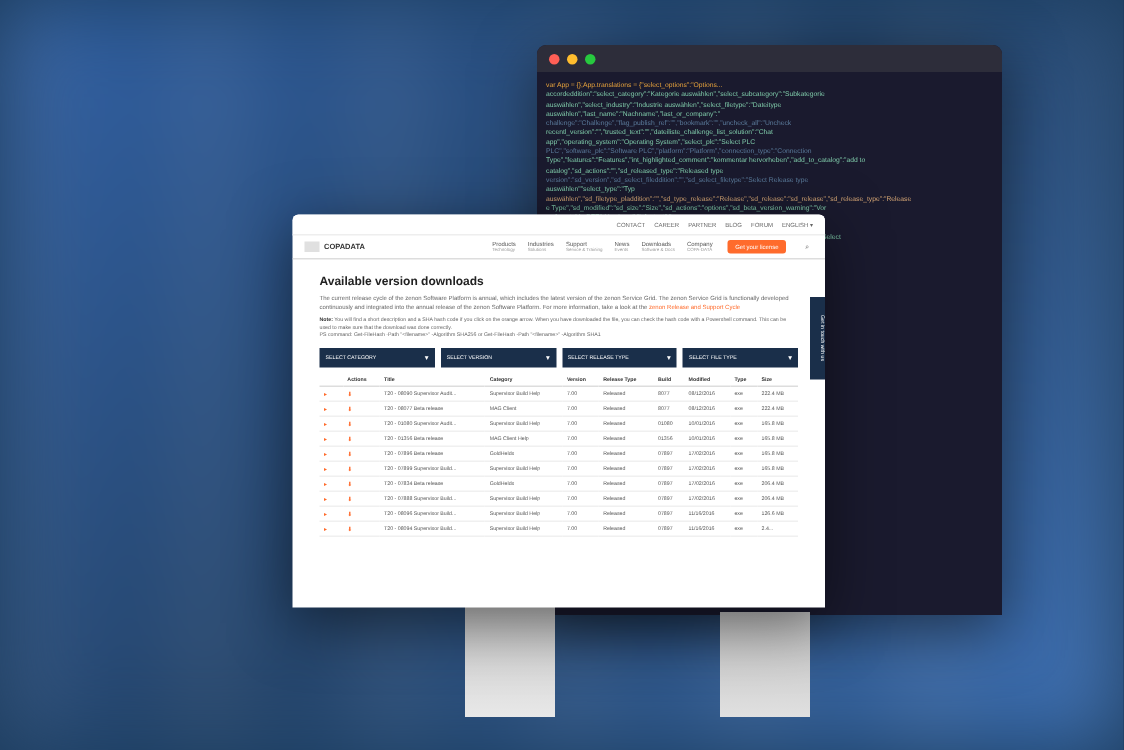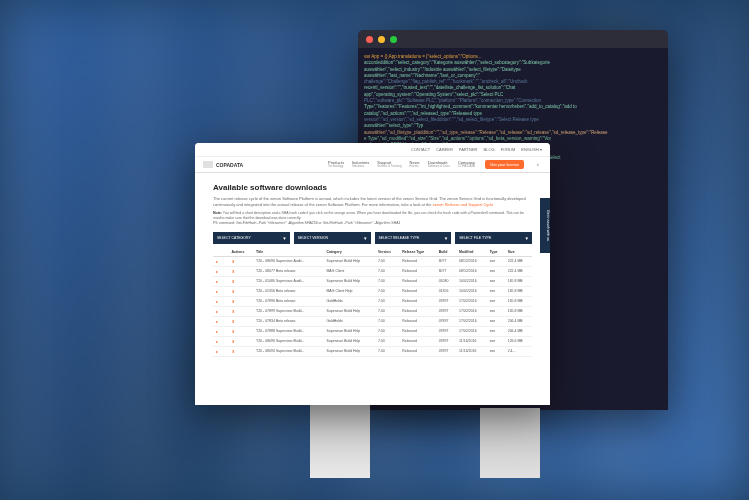--- a/index.html
+++ b/index.html
@@ -113,21 +113,21 @@
         </span>
       <span>
           <span>Company</span>
           <span class="sub">COPA-DATA</span>
         </span>
     </div>
     <div class="cta">Get your license</div>
     <div class="search-ic">⌕</div>
   </div>
   <div class="content">
-    <h1 class="page-title">Available software downloads</h1>
+    <h1 class="page-title">Available version downloads</h1>
     <p class="desc"><span>The current release cycle of the zenon Software Platform is annual, which includes the latest version of the zenon Service Grid. The zenon Service Grid is functionally developed continuously and integrated into the annual release of the zenon Software Platform. For more information, take a look at the </span><span class="lnk">zenon Release and Support Cycle</span></p>
     <p class="note"><b>Note:</b><span> You will find a short description and a SHA hash code if you click on the orange arrow. When you have downloaded the file, you can check the hash code with a Powershell command. This can be used to make sure that the download was done correctly.</span><br><span>PS command: Get-FileHash -Path "&lt;filename&gt;" -Algorithm SHA256 or Get-FileHash -Path "&lt;filename&gt;" -Algorithm SHA1</span></p>
     <div class="filters">
       <div class="filter">
           <span>SELECT CATEGORY</span>
           <span class="chev">▾</span>
         </div>
       <div class="filter">
           <span>SELECT VERSION</span>
           <span class="chev">▾</span>

